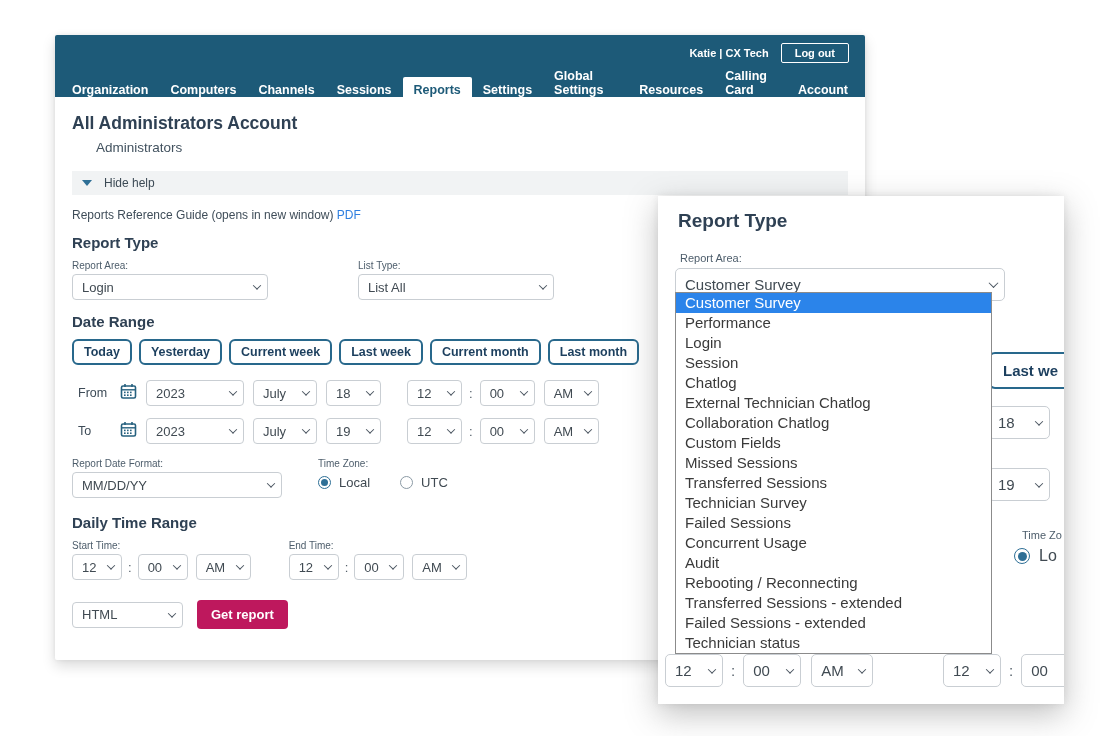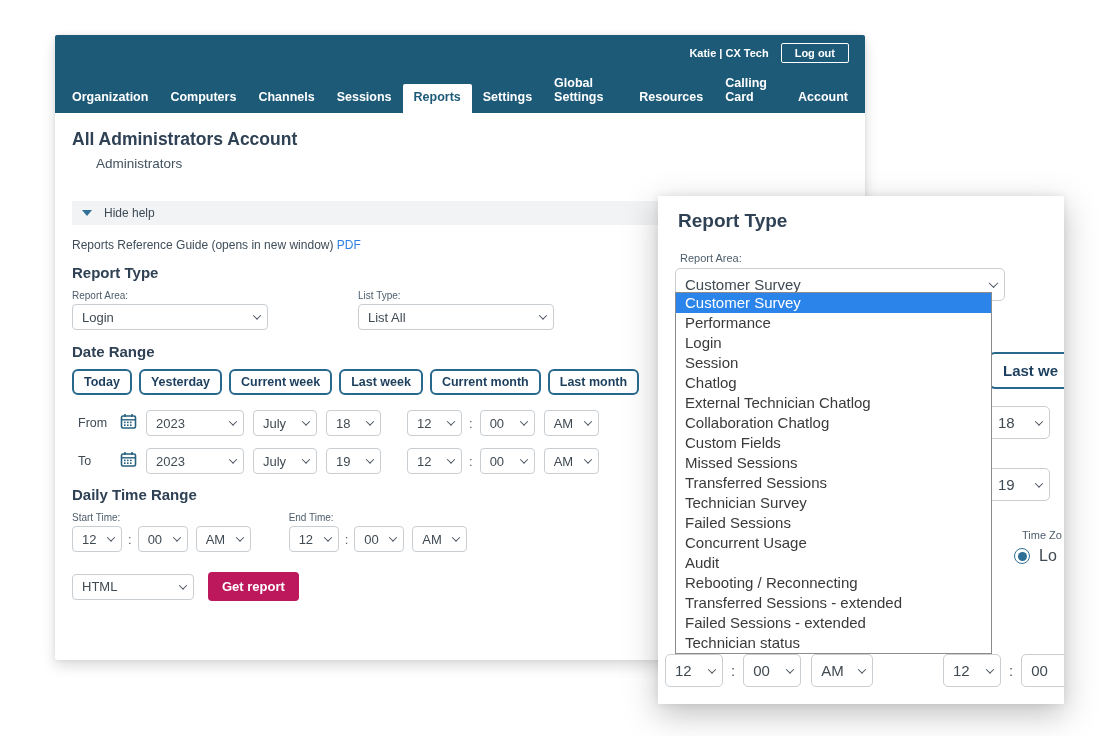--- a/index.html
+++ b/index.html
@@ -4,34 +4,34 @@
 <style>
   * { box-sizing: border-box; margin: 0; padding: 0; }
   html,body { width:1116px; height:736px; background:#ffffff; overflow:hidden;
               font-family:"Liberation Sans","DejaVu Sans",sans-serif; }
 
   
   .card { position:absolute; left:55px; top:35px; width:810px; height:625px;
           background:#fff; border-radius:2px;
           box-shadow:0 6px 14px rgba(0,0,0,.14), 0 0 5px rgba(0,0,0,.07); }
 
-  .topbar { height:78px; background:#1d5a78; border-radius:2px 2px 0 0;
+  .topbar { height:62px; background:#1d5a78; border-radius:2px 2px 0 0;
             display:flex; flex-direction:column; justify-content:space-between; }
   .user-row { display:flex; justify-content:flex-end; align-items:center;
               gap:12px; padding:8px 16px 0; }
   .user-name { color:#fff; font-size:11px; font-weight:bold; }
   .logout-btn { color:#fff; font-size:11px; font-weight:bold; border:1.5px solid #fff;
                 border-radius:2px; padding:3px 13px; background:transparent; cursor:pointer; }
   .nav-row { display:flex; align-items:flex-end; padding:0 6px; }
   .nav-item { color:#fff; font-size:12.5px; font-weight:bold; padding:6px 11px 9px; cursor:pointer; }
   .nav-item.active { background:#fff; color:#1d5a78; border-radius:2px 2px 0 0; }
 
   .content { padding:14px 17px 0; }
   h1 { font-size:17.5px; font-weight:bold; color:#2f4154; margin:2px 0 6px; }
-  .subtitle { font-size:13.5px; color:#42525f; margin-left:24px; margin-bottom:30px; }
+  .subtitle { font-size:13.5px; color:#42525f; margin-left:24px; margin-bottom:16px; }
 
   .help-bar { background:#f1f3f4; height:24px; display:flex; align-items:center;
               gap:12px; padding:0 10px; margin-bottom:13px; cursor:pointer; }
   .tri-down { width:0; height:0; border-left:5px solid transparent; border-right:5px solid transparent;
               border-top:6px solid #2e6f96; }
   .help-label { font-size:12px; color:#3c4a55; }
 
   .ref-line { font-size:12px; color:#3f4d59; margin-bottom:12px; }
   .ref-link { color:#2f7fe0; text-decoration:none; cursor:pointer; }
 
@@ -49,21 +49,21 @@
 
   .quick-row { display:flex; gap:7px; margin-bottom:15px; }
   .quick-btn { border:2px solid #28688c; border-radius:6px; background:#fff; padding:4px 10px;
                font-size:12.5px; font-weight:bold; color:#1c3f5e; cursor:pointer;
                font-family:inherit; white-space:nowrap; }
 
   .dt-row { display:flex; align-items:center; gap:9px; margin:0 0 12px 6px; }
   .dt-label { font-size:12.5px; color:#3d4b57; width:33px; }
   .colon { font-size:13px; color:#55606a; margin:0 -2px; }
   .gap12 { width:8px; }
-  .w98{width:98px;} .w76{width:64px;} .w55{width:55px;} .w50{width:50px;} .w120{width:122px;} .w210{width:210px;}
+  .w98{width:98px;} .w76{width:64px;} .w55{width:55px;} .w50{width:50px;} .w120{width:111px;} .w210{width:210px;}
 
   .fmt-row { display:flex; align-items:flex-start; gap:36px; margin:14px 0 16px; }
   .radio-row { display:flex; align-items:center; gap:8px; margin-top:6px; }
   .radio { width:13px; height:13px; border:1px solid #8b9aa5; border-radius:50%; background:#fff;
            display:inline-flex; align-items:center; justify-content:center; flex:none; cursor:pointer; }
   .radio.on { border-color:#2e6f96; }
   .radio.on::after { content:""; width:7px; height:7px; border-radius:50%; background:#2e6f96; }
   .radio-label { font-size:13px; color:#404a52; margin-right:22px; }
 
   .time-groups { display:flex; gap:38px; margin-bottom:20px; }
@@ -250,20 +250,38 @@
       <div class="sel w55">
           <span>00</span>
           <span class="chev"></span>
         </div>
       <div class="sel w55">
           <span>AM</span>
           <span class="chev"></span>
         </div>
     </div>
 
+    <div class="fmt-row">
+      <div>
+        <div class="fld-label">Report Date Format:</div>
+        <div class="sel w210">
+          <span>MM/DD/YY</span>
+          <span class="chev"></span>
+        </div>
+      </div>
+      <div>
+        <div class="fld-label">Time Zone:</div>
+        <div class="radio-row">
+          <span class="radio on"></span>
+          <span class="radio-label">Local</span>
+          <span class="radio"></span>
+          <span class="radio-label">UTC</span>
+        </div>
+      </div>
+    </div>
 
     <h2>Daily Time Range</h2>
     <div class="time-groups">
       <div>
         <div class="fld-label">Start Time:</div>
         <div class="time-sels">
           <div class="sel w50">
               <span>12</span>
               <span class="chev"></span>
             </div>

